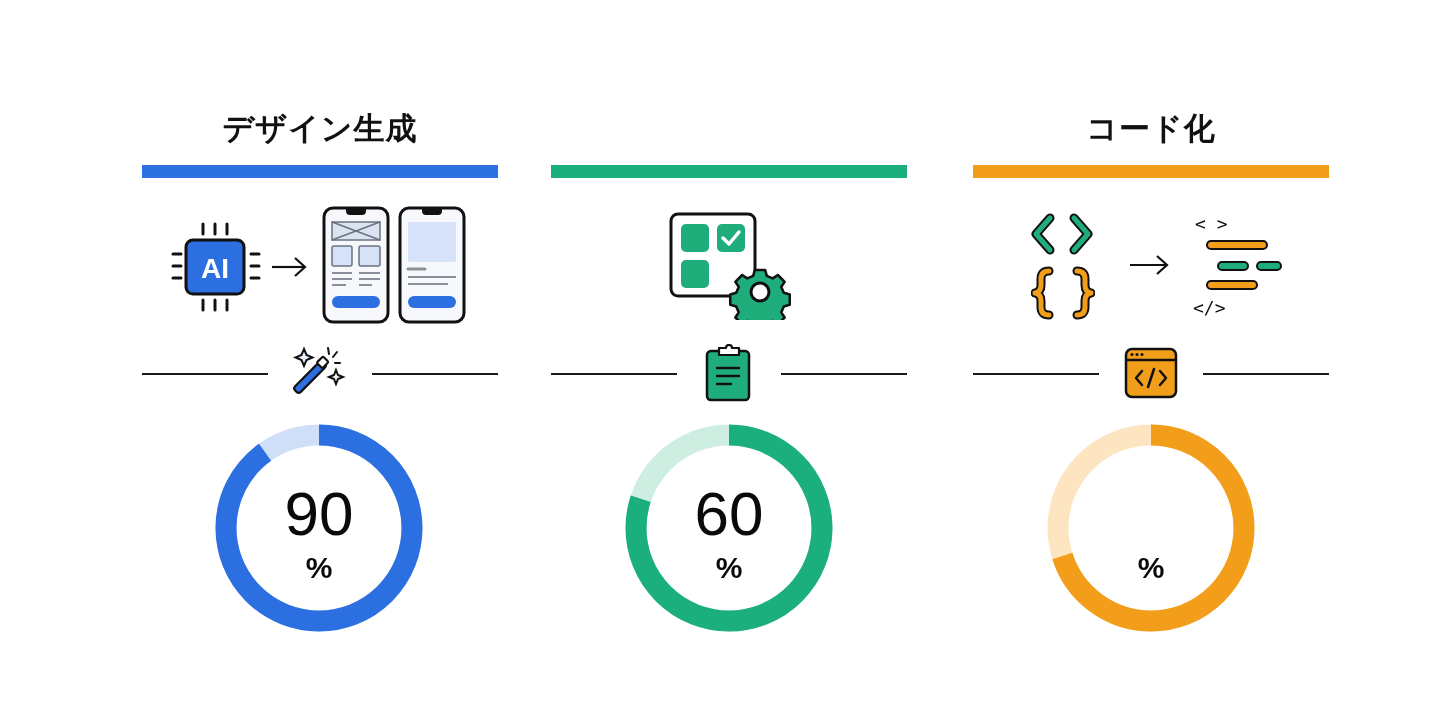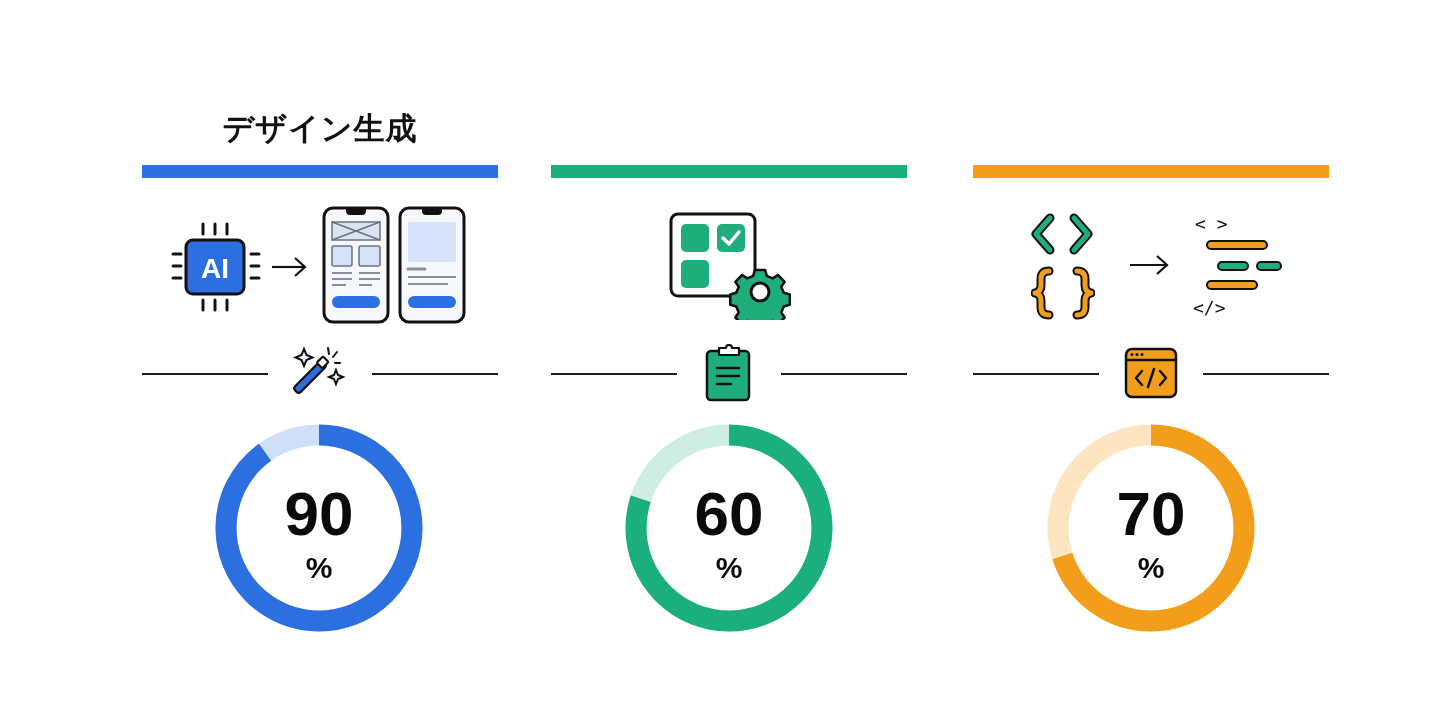--- a/index.html
+++ b/index.html
@@ -16,21 +16,21 @@
   .divider-row { position: absolute; top: 344px; left: 0; width: 100%; height: 60px; }
   .divider-line { position: absolute; top: 29px; height: 2px; background: #1a1a1a; width: 126px; }
   .divider-line.left { left: 0; }
   .divider-line.right { right: 0; }
   .divider-icon { position: absolute; left: 148px; top: 0; width: 60px; height: 60px; }
   .ring-wrap { position: absolute; top: 423px; left: 72px; width: 210px; height: 210px; }
   .ring-wrap svg { position: absolute; left: 0; top: 0; }
   .ring-value {
     position: absolute; left: 0; top: 60px; width: 100%; text-align: center;
     font-family: "Liberation Sans", "DejaVu Sans", sans-serif;
-    font-size: 62px; font-weight: bold; color: #0a0a0a; line-height: 1;
+    font-size: 62px; font-weight: normal; color: #0a0a0a; line-height: 1;
   }
   .ring-unit {
     position: absolute; left: 0; top: 130px; width: 100%; text-align: center;
     font-family: "Liberation Sans", "DejaVu Sans", sans-serif;
     font-size: 30px; font-weight: bold; color: #0a0a0a; line-height: 1;
   }
 </style>
 </head>
 <body>
 
@@ -155,20 +155,21 @@
     <svg width="210" height="210" viewBox="0 0 210 210">
       <circle cx="105" cy="105" r="93" fill="none" stroke="#cdeee1" stroke-width="21"></circle>
       <circle cx="105" cy="105" r="93" fill="none" stroke="#1aaf7c" stroke-width="21" stroke-dasharray="467.4 584.3" transform="rotate(-90 105 105)"></circle>
     </svg>
     <div class="ring-value">60</div>
     <div class="ring-unit">%</div>
   </div>
 </section>
 
 <section class="col" style="left:973px;">
+  <div class="col-title">コード化</div>
   <div class="col-bar" style="background:#f29e1a;"></div>
 
   <div class="illus">
 
     <svg style="position:absolute;left:55px;top:12px;" width="68" height="44" viewBox="0 0 68 44">
       <path d="M22 6 L8 22 L22 38" fill="none" stroke="#111" stroke-width="9" stroke-linecap="round" stroke-linejoin="round"></path>
       <path d="M22 6 L8 22 L22 38" fill="none" stroke="#1fae7b" stroke-width="5" stroke-linecap="round" stroke-linejoin="round"></path>
       <path d="M46 6 L60 22 L46 38" fill="none" stroke="#111" stroke-width="9" stroke-linecap="round" stroke-linejoin="round"></path>
       <path d="M46 6 L60 22 L46 38" fill="none" stroke="#1fae7b" stroke-width="5" stroke-linecap="round" stroke-linejoin="round"></path>
     </svg>
@@ -212,16 +213,15 @@
       </g>
     </svg>
     <div class="divider-line right"></div>
   </div>
 
   <div class="ring-wrap" style="left:73px;">
     <svg width="210" height="210" viewBox="0 0 210 210">
       <circle cx="105" cy="105" r="93" fill="none" stroke="#fde5c1" stroke-width="21"></circle>
       <circle cx="105" cy="105" r="93" fill="none" stroke="#f29e1a" stroke-width="21" stroke-dasharray="409.0 584.3" transform="rotate(-90 105 105)"></circle>
     </svg>
-    <div class="ring-value">70</div>
     <div class="ring-unit">%</div>
   </div>
 </section>
 
 </body></html>

